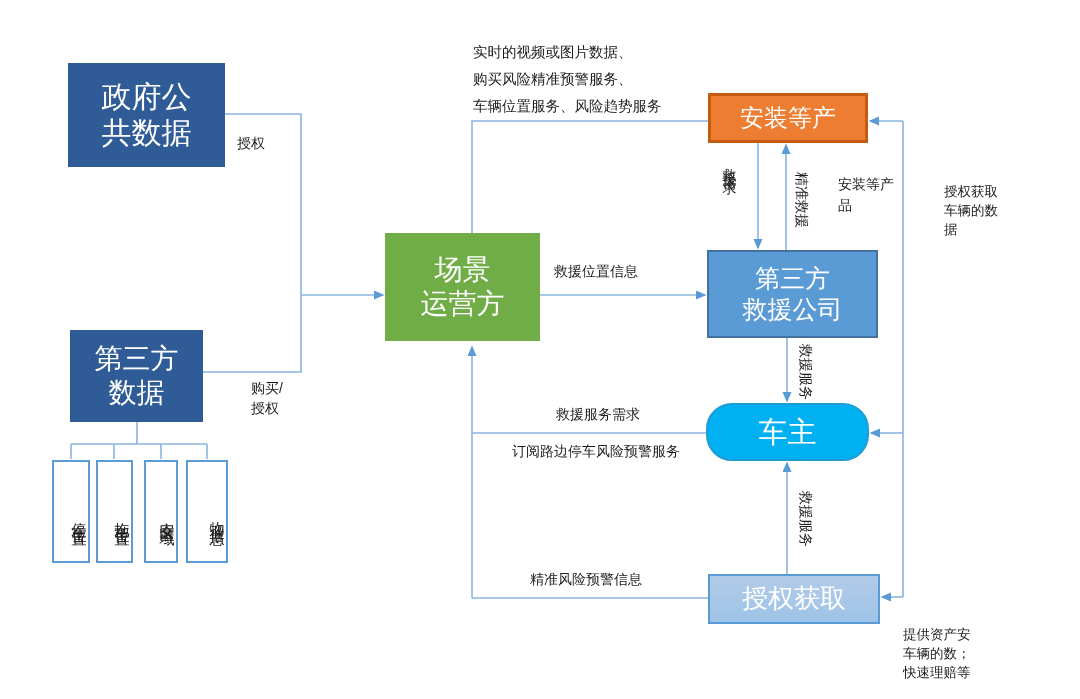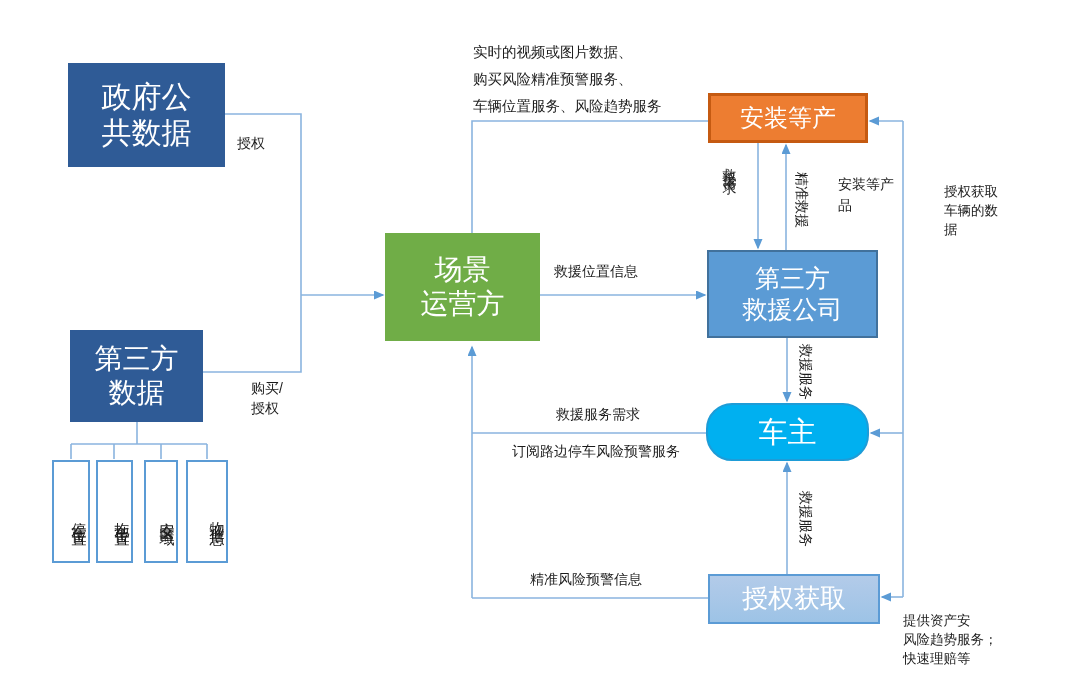--- a/index.html
+++ b/index.html
@@ -141,19 +141,19 @@
 
   <div class="lbl" style="left:556px;top:404px;">救援服务需求</div>
 
   <div class="lbl" style="left:512px;top:441px;">订阅路边停车风险预警服务</div>
 
   <div class="lbl rot" style="left:774px;top:509px;">救援服务</div>
 
   <div class="lbl" style="left:530px;top:569px;">精准风险预警信息</div>
 
 
-  <div class="lbl small" style="left:903px;top:611px;">
+  <div class="lbl small" style="left:903px;top:625px;">
     <span>提供资产安</span>
-    <span>风险趋势服务；</span>
+    <span>车辆的数；</span>
     <span>快速理赔等</span>
   </div>
 
 </div>
 
 </body></html>

